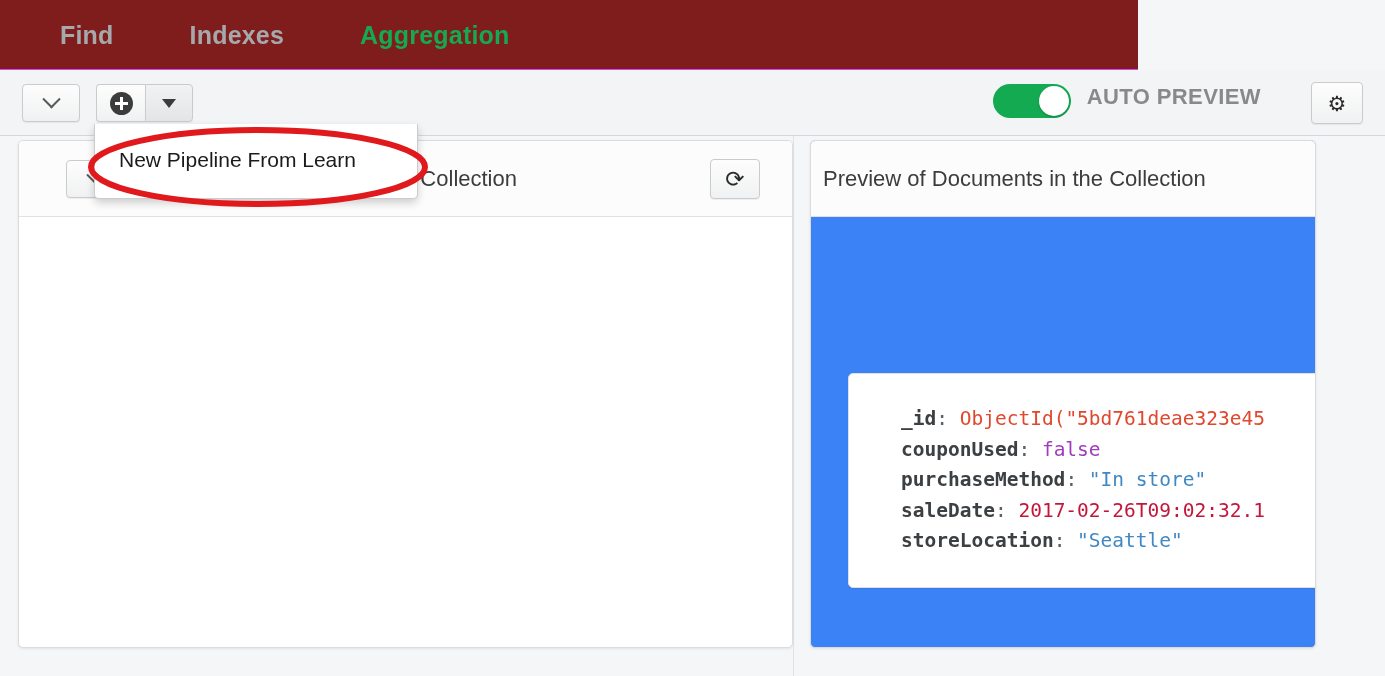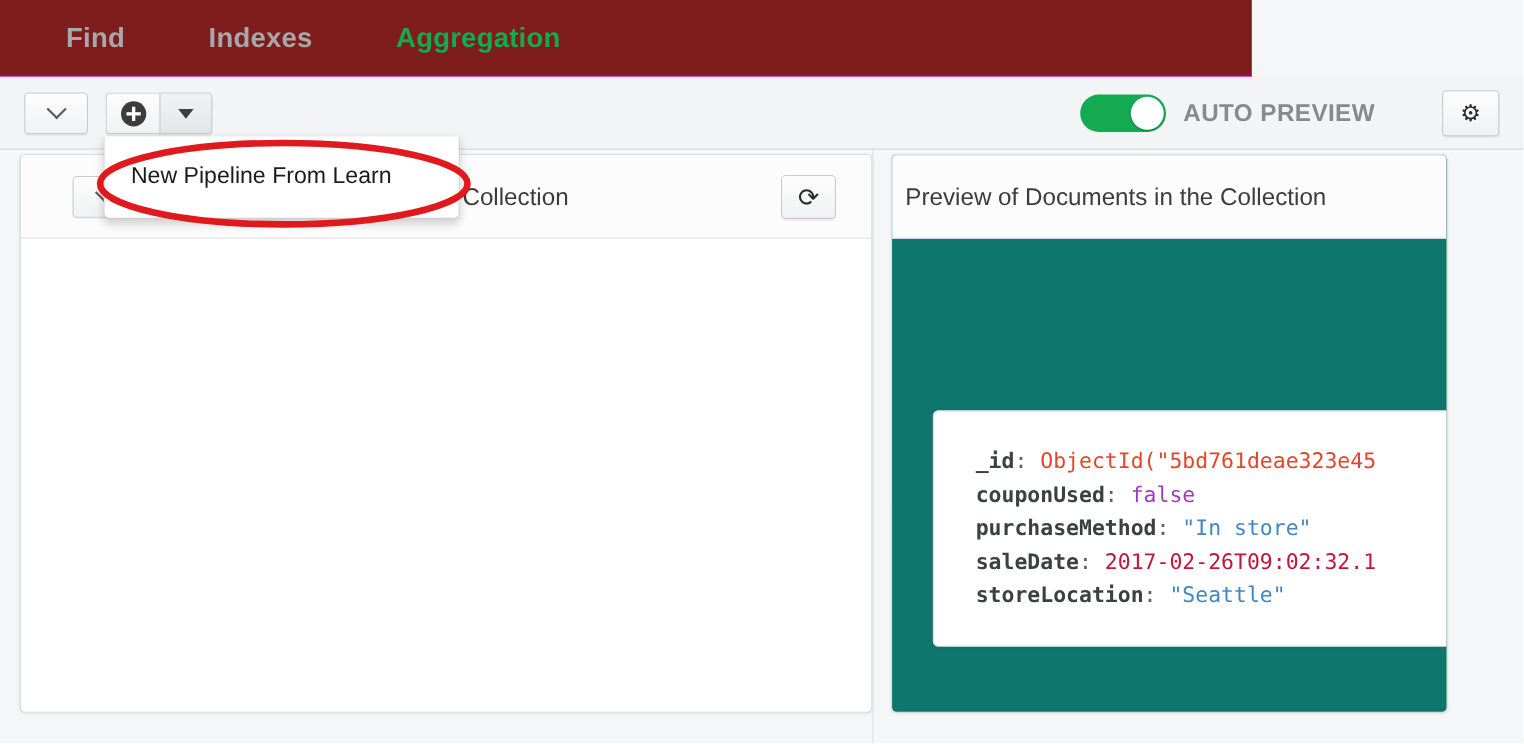--- a/index.html
+++ b/index.html
@@ -122,24 +122,24 @@
   }
   .plus-circle::before, .plus-circle::after {
     content: ""; position: absolute; background: #ffffff;
   }
   .plus-circle::before { left: 5px; top: 10px; width: 13px; height: 3.2px; }
   .plus-circle::after  { top: 5px; left: 10px; height: 13px; width: 3.2px; }
 
   
   #auto-preview-group {
     position: absolute;
-    right: 135px; top: 84px;
+    right: 124px; top: 84px;
     height: 38px;
     display: flex;
-    align-items: center;
+    align-items: flex-start;
     gap: 16px;
   }
   .toggle {
     width: 78px; height: 34px;
     border-radius: 17px;
     background: #13aa52;
     position: relative;
     cursor: pointer;
   }
   .toggle .knob {
@@ -242,21 +242,21 @@
   .empty-text a {
     color: #6a7f9e;
     text-decoration: underline;
     cursor: pointer;
   }
 
   #right-panel {
     position: absolute;
     left: 810px; top: 140px;
     width: 506px; height: 508px;
-    background: #0f766e;
+    background: #3b82f6;
     border: 1px solid #dcdcdc;
     border-radius: 5px;
     box-shadow: 0 1px 3px rgba(0,0,0,0.08);
     overflow: hidden;
   }
   #preview-header {
     height: 76px;
     border-bottom: 1px solid #e2e2e2;
     background: #fcfcfc;
     display: flex; align-items: center;
@@ -290,21 +290,21 @@
     position: relative;
   }
   .doc-line .expander {
     position: absolute;
     left: -20px; top: 10px;
     width: 0; height: 0;
     border-left: 7px solid #5c6063;
     border-top: 5px solid transparent;
     border-bottom: 5px solid transparent;
   }
-  .k { color: #3c4043; font-weight: bold; }
+  .k { color: #3c4043; font-weight: bold; margin-left: 14px; }
   .v-objectid { color: #e0472c; }
   .v-type { color: #5c6063; }
   .v-bool { color: #a13bbd; }
   .v-str { color: #4088c4; }
   .v-date { color: #c2173b; }
 
   
   #split-line {
     position: absolute;
     left: 793px; top: 136px;

